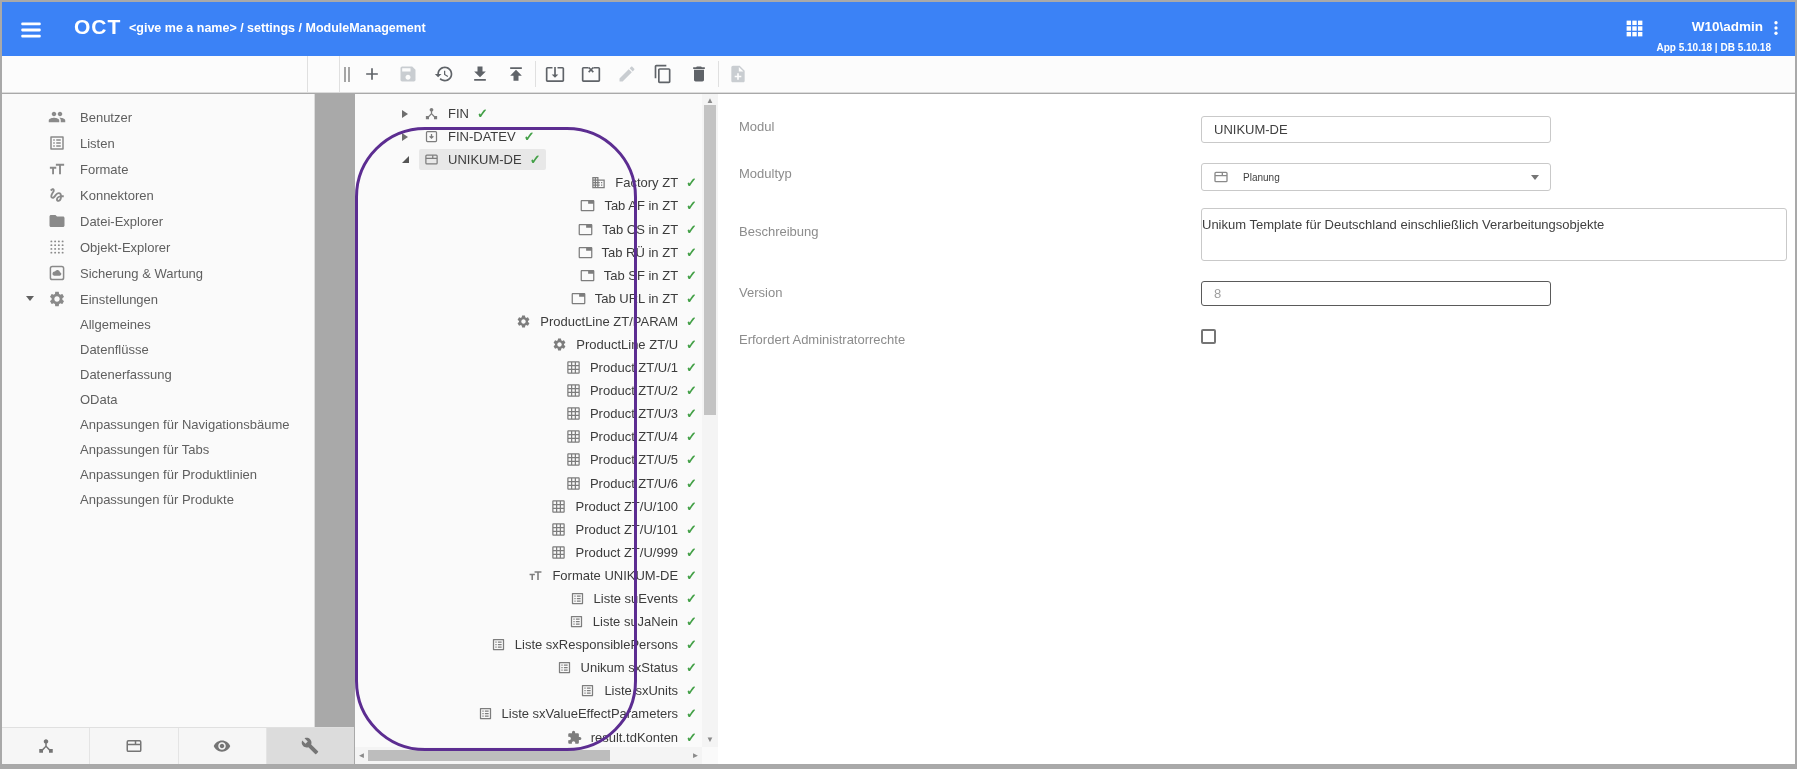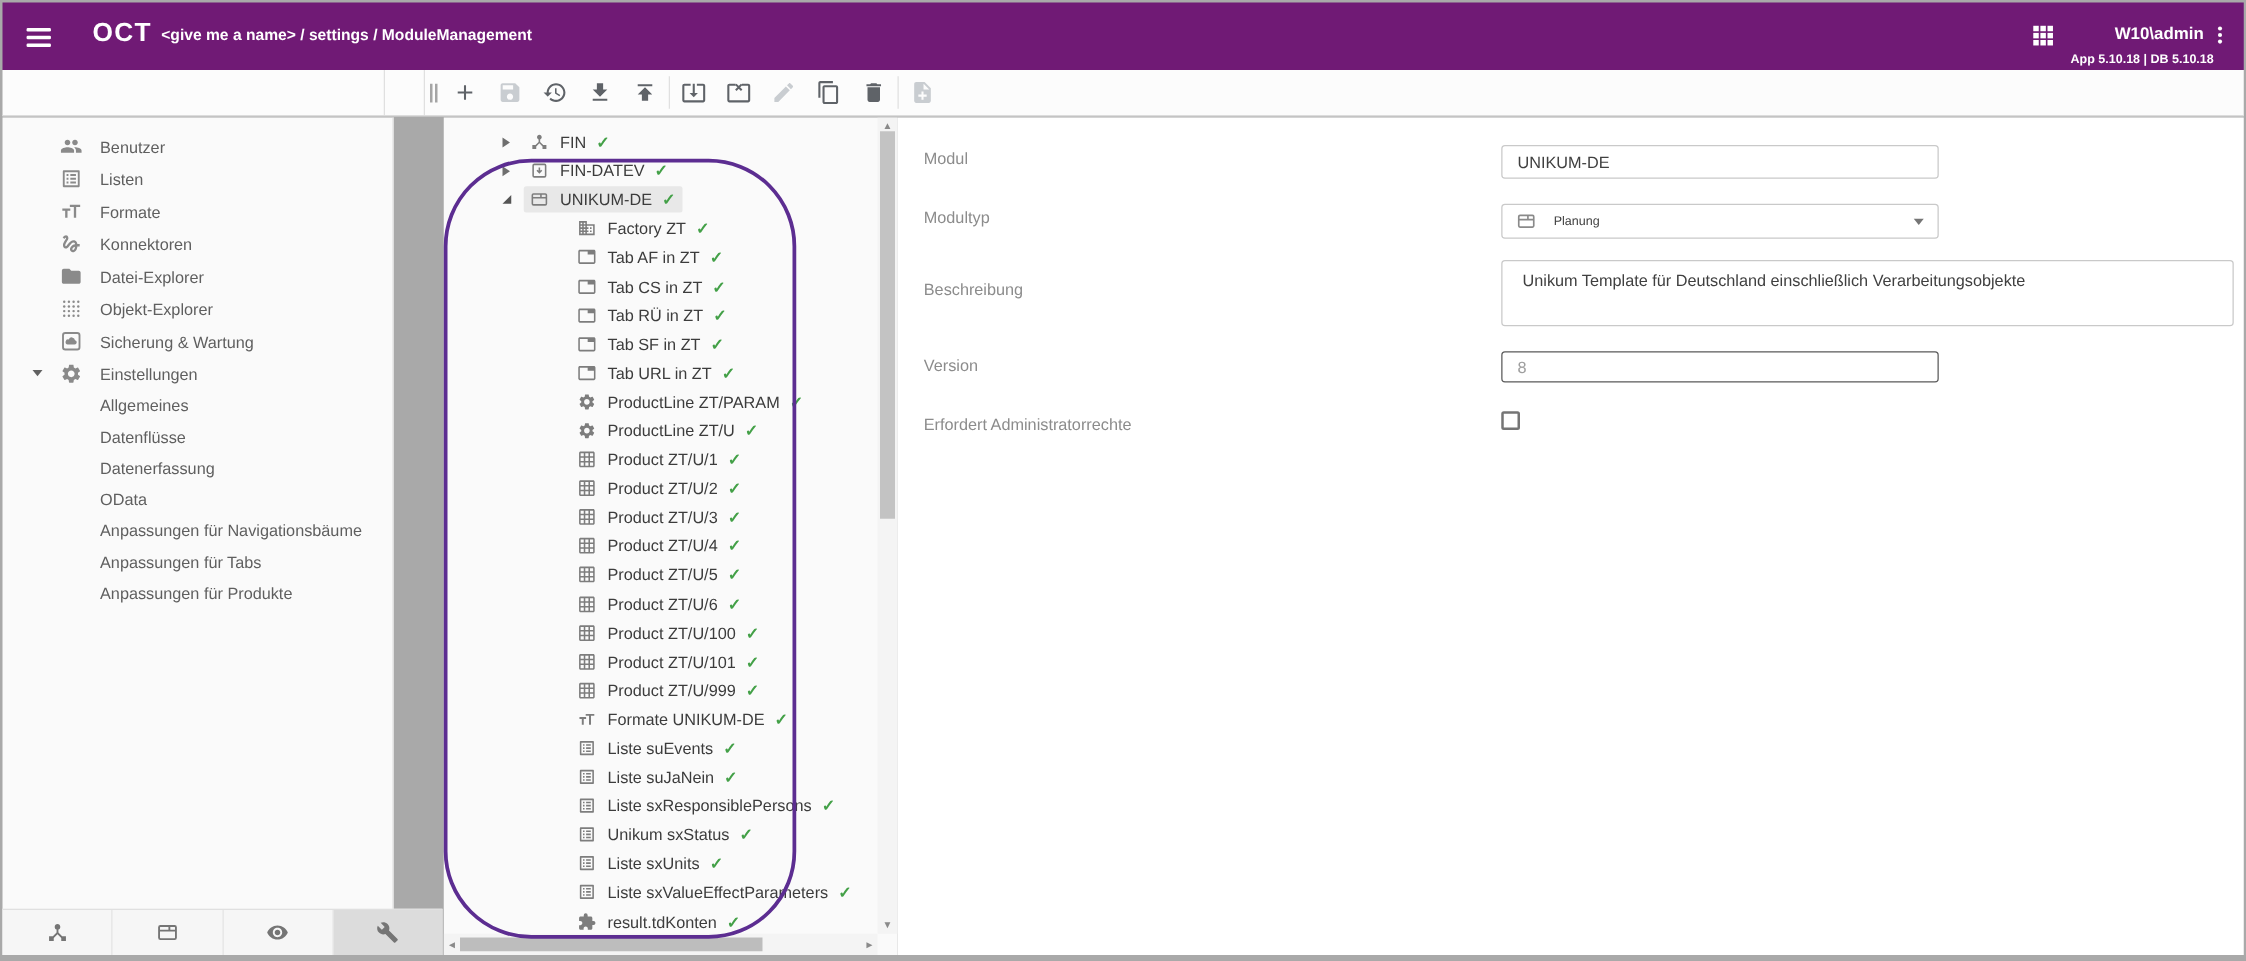--- a/index.html
+++ b/index.html
@@ -1,19 +1,19 @@
 <!DOCTYPE html>
 <html><head>
 <meta charset="utf-8">
 <style>
   html,body{margin:0;padding:0;background:#d4d4d4;font-family:"Liberation Sans",sans-serif;}
   #app{position:relative;width:1797px;height:769px;background:#a9a9a9;overflow:hidden;}
 
   
-  .header{position:absolute;left:2px;top:2px;right:2px;height:54px;background:#701a75;color:#fff;}
+  .header{position:absolute;left:2px;top:2px;right:2px;height:54px;background:#3b82f6;color:#fff;}
   .hamburger{position:absolute;left:16px;top:15px;width:26px;height:26px;color:#fff;cursor:pointer;}
   .app-title{position:absolute;left:72px;top:13px;font-size:21px;font-weight:700;letter-spacing:1px;}
   .breadcrumb{position:absolute;left:127px;top:19px;font-size:12.5px;font-weight:700;}
   .apps-grid{position:absolute;right:150px;top:16px;width:21px;height:21px;color:#fff;cursor:pointer;}
   .username{position:absolute;right:32px;top:17px;font-size:13.5px;font-weight:700;}
   .kebab{position:absolute;right:10px;top:15px;width:18px;height:22px;color:#fff;cursor:pointer;}
   .version-info{position:absolute;right:24px;bottom:3px;font-size:10px;font-weight:700;}
 
   
   .toolbar{position:absolute;left:2px;top:56px;right:2px;height:37px;background:#fcfcfc;border-bottom:1px solid #dcdcdc;box-sizing:border-box;}
@@ -43,21 +43,21 @@
   .side-tabs{position:absolute;left:2px;bottom:5px;width:352px;height:37px;display:flex;background:#f6f6f6;border-top:1px solid #e0e0e0;box-sizing:border-box;}
   .side-tab{flex:1;display:flex;align-items:center;justify-content:center;border-right:1px solid #e4e4e4;color:#757575;cursor:pointer;}
   .side-tab:last-child{border-right:none;}
   .side-tab.selected{background:#dcdcdc;}
   .side-tab .icon{width:18px;height:18px;}
 
   
   .tree-panel{position:absolute;left:355px;top:94px;width:363px;bottom:5px;background:#fafafa;overflow:hidden;}
   .tree-rows{position:absolute;left:0;top:0;right:16px;bottom:17px;padding-top:8px;overflow:hidden;margin-left:39px;}
   .tree-row{height:23.1px;display:flex;align-items:center;padding-left:8px;cursor:pointer;}
-  .tree-row.child{padding-left:63px;}
+  .tree-row.child{padding-left:63px;justify-content:flex-end;}
   .exp-box{width:17px;display:flex;align-items:center;flex:none;}
   .tri-right{width:0;height:0;border-top:4.5px solid transparent;border-bottom:4.5px solid transparent;border-left:6px solid #6e6e6e;}
   .tri-open{width:0;height:0;border-left:7px solid transparent;border-bottom:7px solid #555;}
   .pill{display:inline-flex;align-items:center;height:21px;padding:0 5px;border-radius:2px;}
   .pill.selected{background:#e8e8e8;}
   .t-icon{width:15px;height:15px;color:#7d7d7d;margin-right:9px;flex:none;}
   .t-label{font-size:13px;color:#3c3c3c;white-space:nowrap;}
   .check{color:#43a047;font-size:13px;font-weight:700;margin-left:8px;}
 
   
@@ -73,21 +73,21 @@
 
   
   .form-panel{position:absolute;left:718px;top:94px;right:2px;bottom:5px;background:#fff;}
   .f-label{position:absolute;left:21px;font-size:13px;color:#8c8c8c;white-space:nowrap;}
   .f-input{position:absolute;left:483px;width:350px;height:27px;border:1px solid #c9c9c9;border-radius:3px;padding:0 12px;font-size:13px;color:#404040;box-sizing:border-box;background:#fff;font-family:"Liberation Sans",sans-serif;}
   .f-input.dark{border-color:#5a5a5a;color:#9e9e9e;height:25px;}
   .f-select{position:absolute;left:483px;top:69px;width:350px;height:28px;border:1px solid #c9c9c9;border-radius:3px;display:flex;align-items:center;padding:0 11px;box-sizing:border-box;cursor:pointer;background:#fff;}
   .f-select .s-icon{width:16px;height:16px;color:#8a8a8a;margin-right:14px;}
   .f-select .s-value{font-size:10px;color:#404040;}
   .chevron{width:0;height:0;border-left:4.5px solid transparent;border-right:4.5px solid transparent;border-top:5px solid #757575;margin-left:auto;}
-  .f-textarea{position:absolute;left:483px;top:114px;width:586px;height:53px;border:1px solid #c9c9c9;border-radius:3px;padding:8px 16px;font-size:13px;color:#404040;box-sizing:border-box;resize:none;font-family:"Liberation Sans",sans-serif;background:#fff;}
+  .f-textarea{position:absolute;left:483px;top:114px;width:586px;height:53px;border:1px solid #c9c9c9;border-radius:3px;padding:8px 0;font-size:13px;color:#404040;box-sizing:border-box;resize:none;font-family:"Liberation Sans",sans-serif;background:#fff;}
   .f-checkbox{position:absolute;left:483px;top:235px;width:15px;height:15px;border:2px solid #757575;border-radius:2px;box-sizing:border-box;cursor:pointer;background:#fff;}
 </style>
 </head>
 <body>
 
 <div id="app">
 
   <div class="header">
     <span class="hamburger icon">
         <svg viewBox="0 0 24 24" fill="currentColor">
@@ -378,20 +378,26 @@
           </span>
         </div>
 
         <div class="nav-row">
           <span class="nav-pill">
             <span class="n-spacer"></span>
             <span class="n-label">Anpassungen für Tabs</span>
           </span>
         </div>
 
+        <div class="nav-row">
+          <span class="nav-pill">
+            <span class="n-spacer"></span>
+            <span class="n-label">Anpassungen für Produktlinien</span>
+          </span>
+        </div>
 
         <div class="nav-row">
           <span class="nav-pill">
             <span class="n-spacer"></span>
             <span class="n-label">Anpassungen für Produkte</span>
           </span>
         </div>
       </div>
   </div>
 

